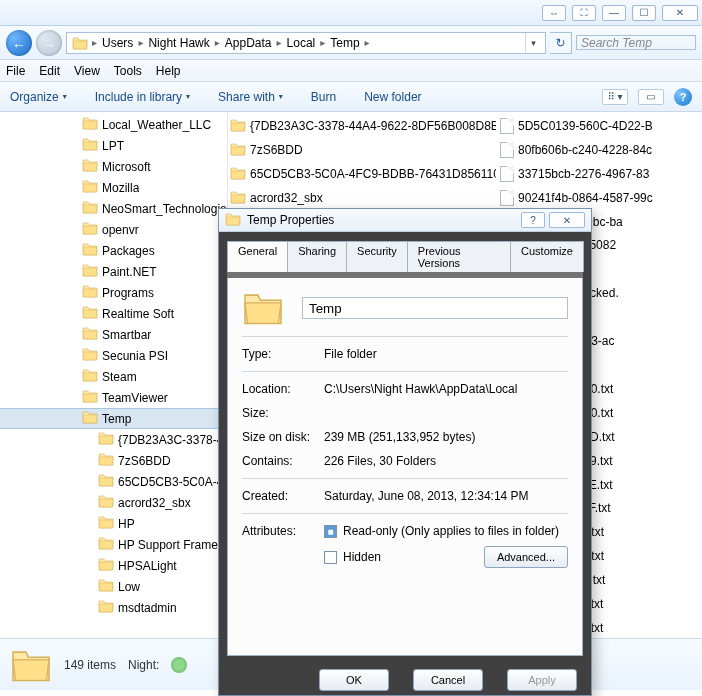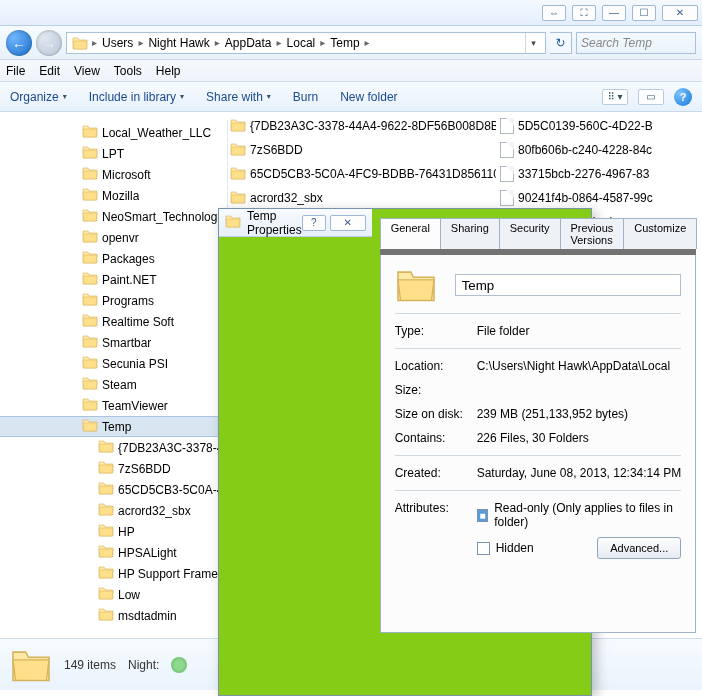--- a/index.html
+++ b/index.html
@@ -11,52 +11,52 @@
   .navbar { height: 34px; background: linear-gradient(#f6fbff,#e8f2fb); border-bottom: 1px solid #c8d8ea; display:flex; align-items:center; padding: 0 6px; gap:4px; }
   .navcircle { width:26px; height:26px; border-radius:50%; background: radial-gradient(circle at 30% 30%, #6fb6ff, #1a6dc7); display:flex; align-items:center; justify-content:center; color:#fff; font-size:14px; box-shadow: inset 0 0 3px rgba(0,0,0,.3); }
   .navcircle.disabled { background: radial-gradient(circle at 30% 30%, #e0e8f0, #b8c6d6); color:#eef4fa; }
 
   .addressbar { flex:1; height:22px; border:1px solid #a8c0d8; background:#fff; display:flex; align-items:center; padding:0 4px; gap:2px; }
   .addricon { width:18px; height:18px; display:flex; align-items:center; justify-content:center; }
   .crumb { padding:0 2px; color:#000; }
   .crumbsep { color:#666; padding:0 1px; font-size:10px; }
   .dropbtn { width:16px; height:20px; border-left:1px solid #cbd8e6; display:flex; align-items:center; justify-content:center; font-size:9px; color:#444; }
   .refreshbtn { width:22px; height:22px; border:1px solid #a8c0d8; border-left:none; display:flex; align-items:center; justify-content:center; color:#2a5c9a; background:#f4f9ff; }
-  .searchbox { width:120px; height:22px; border:1px solid #a8c0d8; display:flex; align-items:center; padding:0 4px; color:#888; font-style:italic; }
+  .searchbox { width:120px; height:15px; border:1px solid #a8c0d8; display:flex; align-items:center; padding:0 4px; color:#888; font-style:italic; }
 
   .menubar { height:22px; background:linear-gradient(#f6f9fd,#eef4fa); border-bottom:1px solid #d0dceb; display:flex; align-items:center; padding:0 6px; gap:14px; }
   .menuitem { color:#000; }
-  .toolbar { height:30px; background:linear-gradient(#f7fbff,#e7f1fb); border-bottom:1px solid #c8d8ea; display:flex; align-items:center; padding:0 10px; gap:22px; }
+  .toolbar { height:30px; background:linear-gradient(#f7fbff,#e7f1fb); border-bottom:1px solid #c8d8ea; display:flex; align-items:center; padding:0 10px; gap:28px; }
   .tbtn { color:#1a4b8c; display:flex; align-items:center; gap:4px; }
   .tbtn .drop { font-size:8px; color:#356; }
   .toolbar .right { margin-left:auto; display:flex; gap:10px; align-items:center; }
   .viewicon { width:26px; height:16px; border:1px solid #b9cbe0; border-radius:2px; background:#fff; display:flex; align-items:center; justify-content:center; font-size:10px; color:#356; }
   .helpicon { width:18px; height:18px; border-radius:50%; background:radial-gradient(circle at 30% 30%,#7cc4ff,#1378d4); color:#fff; display:flex; align-items:center; justify-content:center; font-size:11px; font-weight:bold; }
 
   .main { display:flex; height: 526px; }
-  .tree { width:228px; overflow:hidden; border-right:1px solid #e0e8f0; padding-top:2px;margin-top:8px; }
+  .tree { width:228px; overflow:hidden; border-right:1px solid #e0e8f0; padding-top:2px; }
   .treerow { display:flex; align-items:center; height:21px; padding-left:82px; gap:4px; white-space:nowrap; overflow:hidden; }
   .treerow.indent { padding-left:98px; }
   .treerow.selected { background:#d8e6f2; border:1px solid #a8c6e2; border-left:none; border-right:none; }
   .foldericon { display:inline-block; }
   .folder-svg { width:16px; height:14px; }
   .labeltext { overflow:hidden; text-overflow:ellipsis; }
 
   .listing { flex:1; overflow:hidden; padding-top:4px; display:flex; }
   .listcol { display:flex; flex-direction:column; gap:4px; padding:0 2px; }
   .listrow { display:flex; align-items:center; height:20px; gap:4px; white-space:nowrap; overflow:hidden; }
   .fileicon { width:14px; height:16px; border:1px solid #b0b8c0; background:#fff; position:relative; }
   .fileicon::after { content:""; position:absolute; top:-1px; right:-1px; border:4px solid transparent; border-top-color:#f0f4f8; border-right-color:#f0f4f8; }
 
   .statusbar { height:52px; border-top:1px solid #d0dceb; background:linear-gradient(#f6fbff,#eaf3fc); display:flex; align-items:center; padding:4px 10px; gap:12px; }
   .bigfolder { width:42px; height:36px; }
   .statustxt { color:#333; }
 
   
-  .dialog { position:absolute; left:218px; top:208px; width:374px; height:488px; background:#84cc16; border:1px solid #7a93ad; box-shadow: 4px 4px 12px rgba(0,0,0,.25); display:flex; flex-direction:row; }
+  .dialog { position:absolute; left:218px; top:208px; width:374px; height:488px; background:#404040; border:1px solid #7a93ad; box-shadow: 4px 4px 12px rgba(0,0,0,.25); display:flex; flex-direction:column; }
   .dlg-title { height:28px; background:linear-gradient(#f8fbff,#e6eff9); display:flex; align-items:center; padding:0 6px; border-bottom:1px solid #c0d0e0; }
   .dlg-title .foldericon { margin-right:6px; }
   .dlg-title .tbtns { margin-left:auto; display:flex; gap:4px; }
   .dlg-body { flex:1; padding:8px; }
   .tabstrip { display:flex; border-bottom:7px solid #737373; }
   .tab { padding:3px 10px; border:1px solid #9fb3c8; border-bottom:none; background:#eef2f6; margin-right:-1px; font-size:11px; position:relative; top:1px; }
   .tab.active { background:#fcfcfc; border-bottom:1px solid #fcfcfc; }
   .tabcontent { border:1px solid #9fb3c8; border-top:none; background:#fcfcfc; padding:12px 14px; height:378px; }
   .proprow { display:flex; margin-bottom:10px; align-items:center; }
   .proplabel { width:82px; color:#000; }
@@ -264,27 +264,27 @@
       <div class="treerow indent">
         <span class="foldericon"><svg class="folder-svg">
             <use href="#folder"></use>
           </svg></span>
         <span class="labeltext">HP</span>
       </div>
       <div class="treerow indent">
         <span class="foldericon"><svg class="folder-svg">
             <use href="#folder"></use>
           </svg></span>
+        <span class="labeltext">HP Support Frame</span>
+      </div>
+      <div class="treerow indent">
+        <span class="foldericon"><svg class="folder-svg">
+            <use href="#folder"></use>
+          </svg></span>
         <span class="labeltext">HPSALight</span>
-      </div>
-      <div class="treerow indent">
-        <span class="foldericon"><svg class="folder-svg">
-            <use href="#folder"></use>
-          </svg></span>
-        <span class="labeltext">HP Support Frame</span>
       </div>
       <div class="treerow indent">
         <span class="foldericon"><svg class="folder-svg">
             <use href="#folder"></use>
           </svg></span>
         <span class="labeltext">Low</span>
       </div>
       <div class="treerow indent">
         <span class="foldericon"><svg class="folder-svg">
             <use href="#folder"></use>

